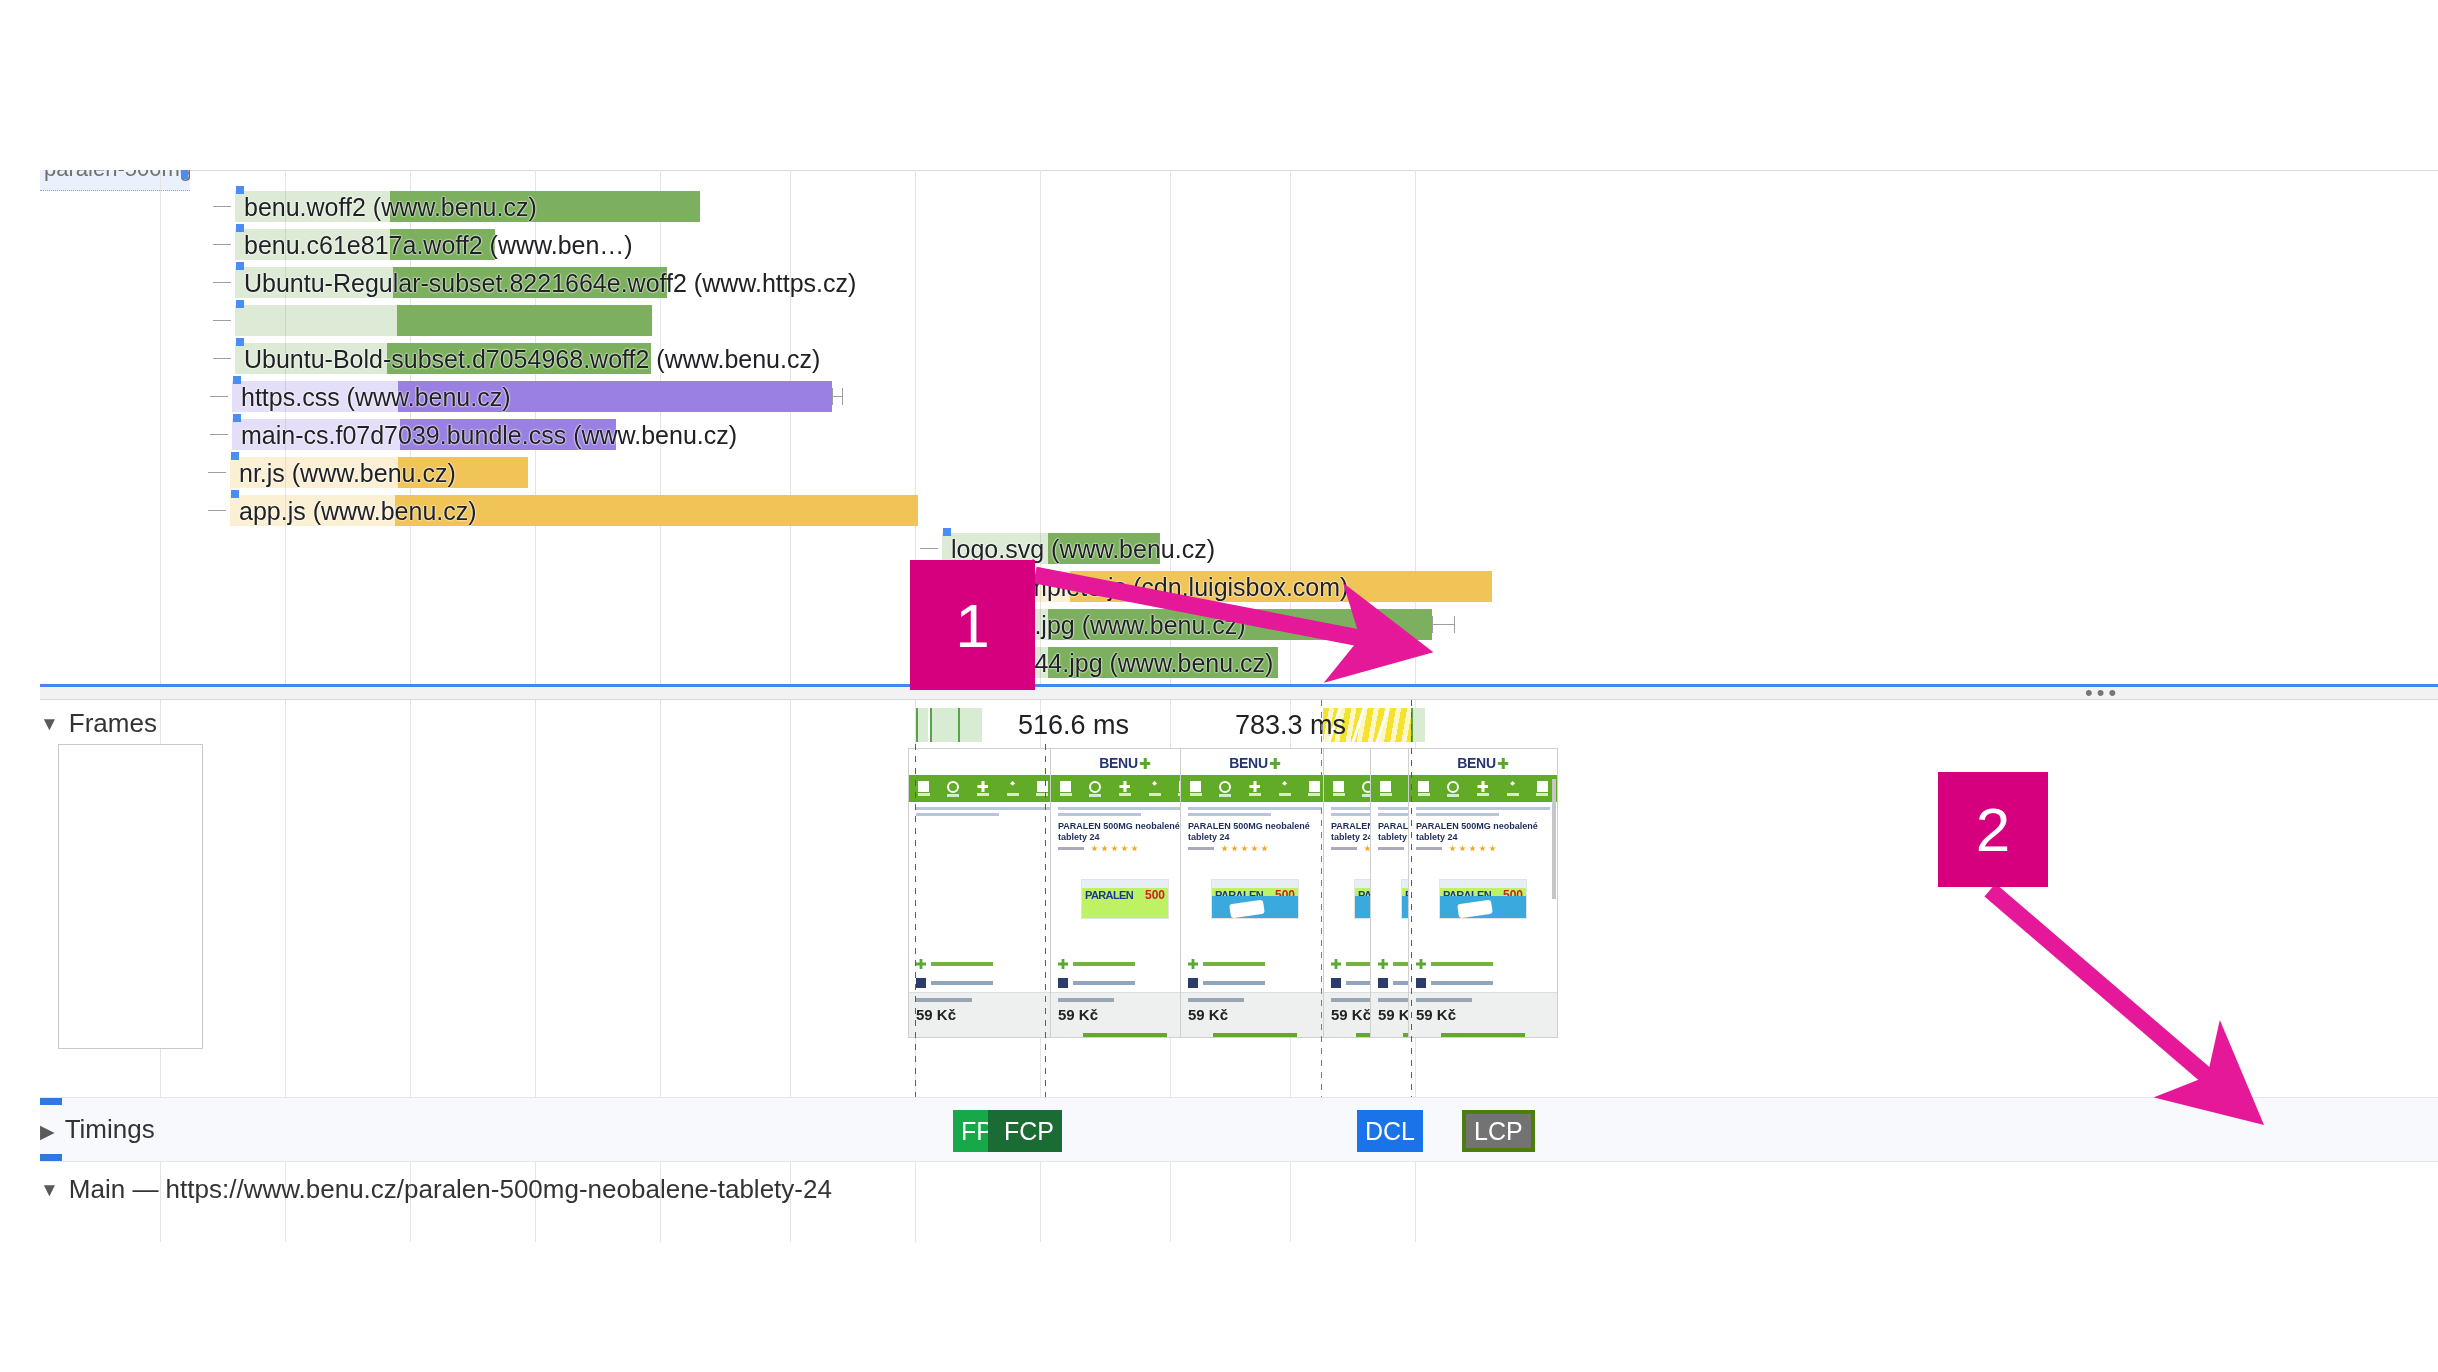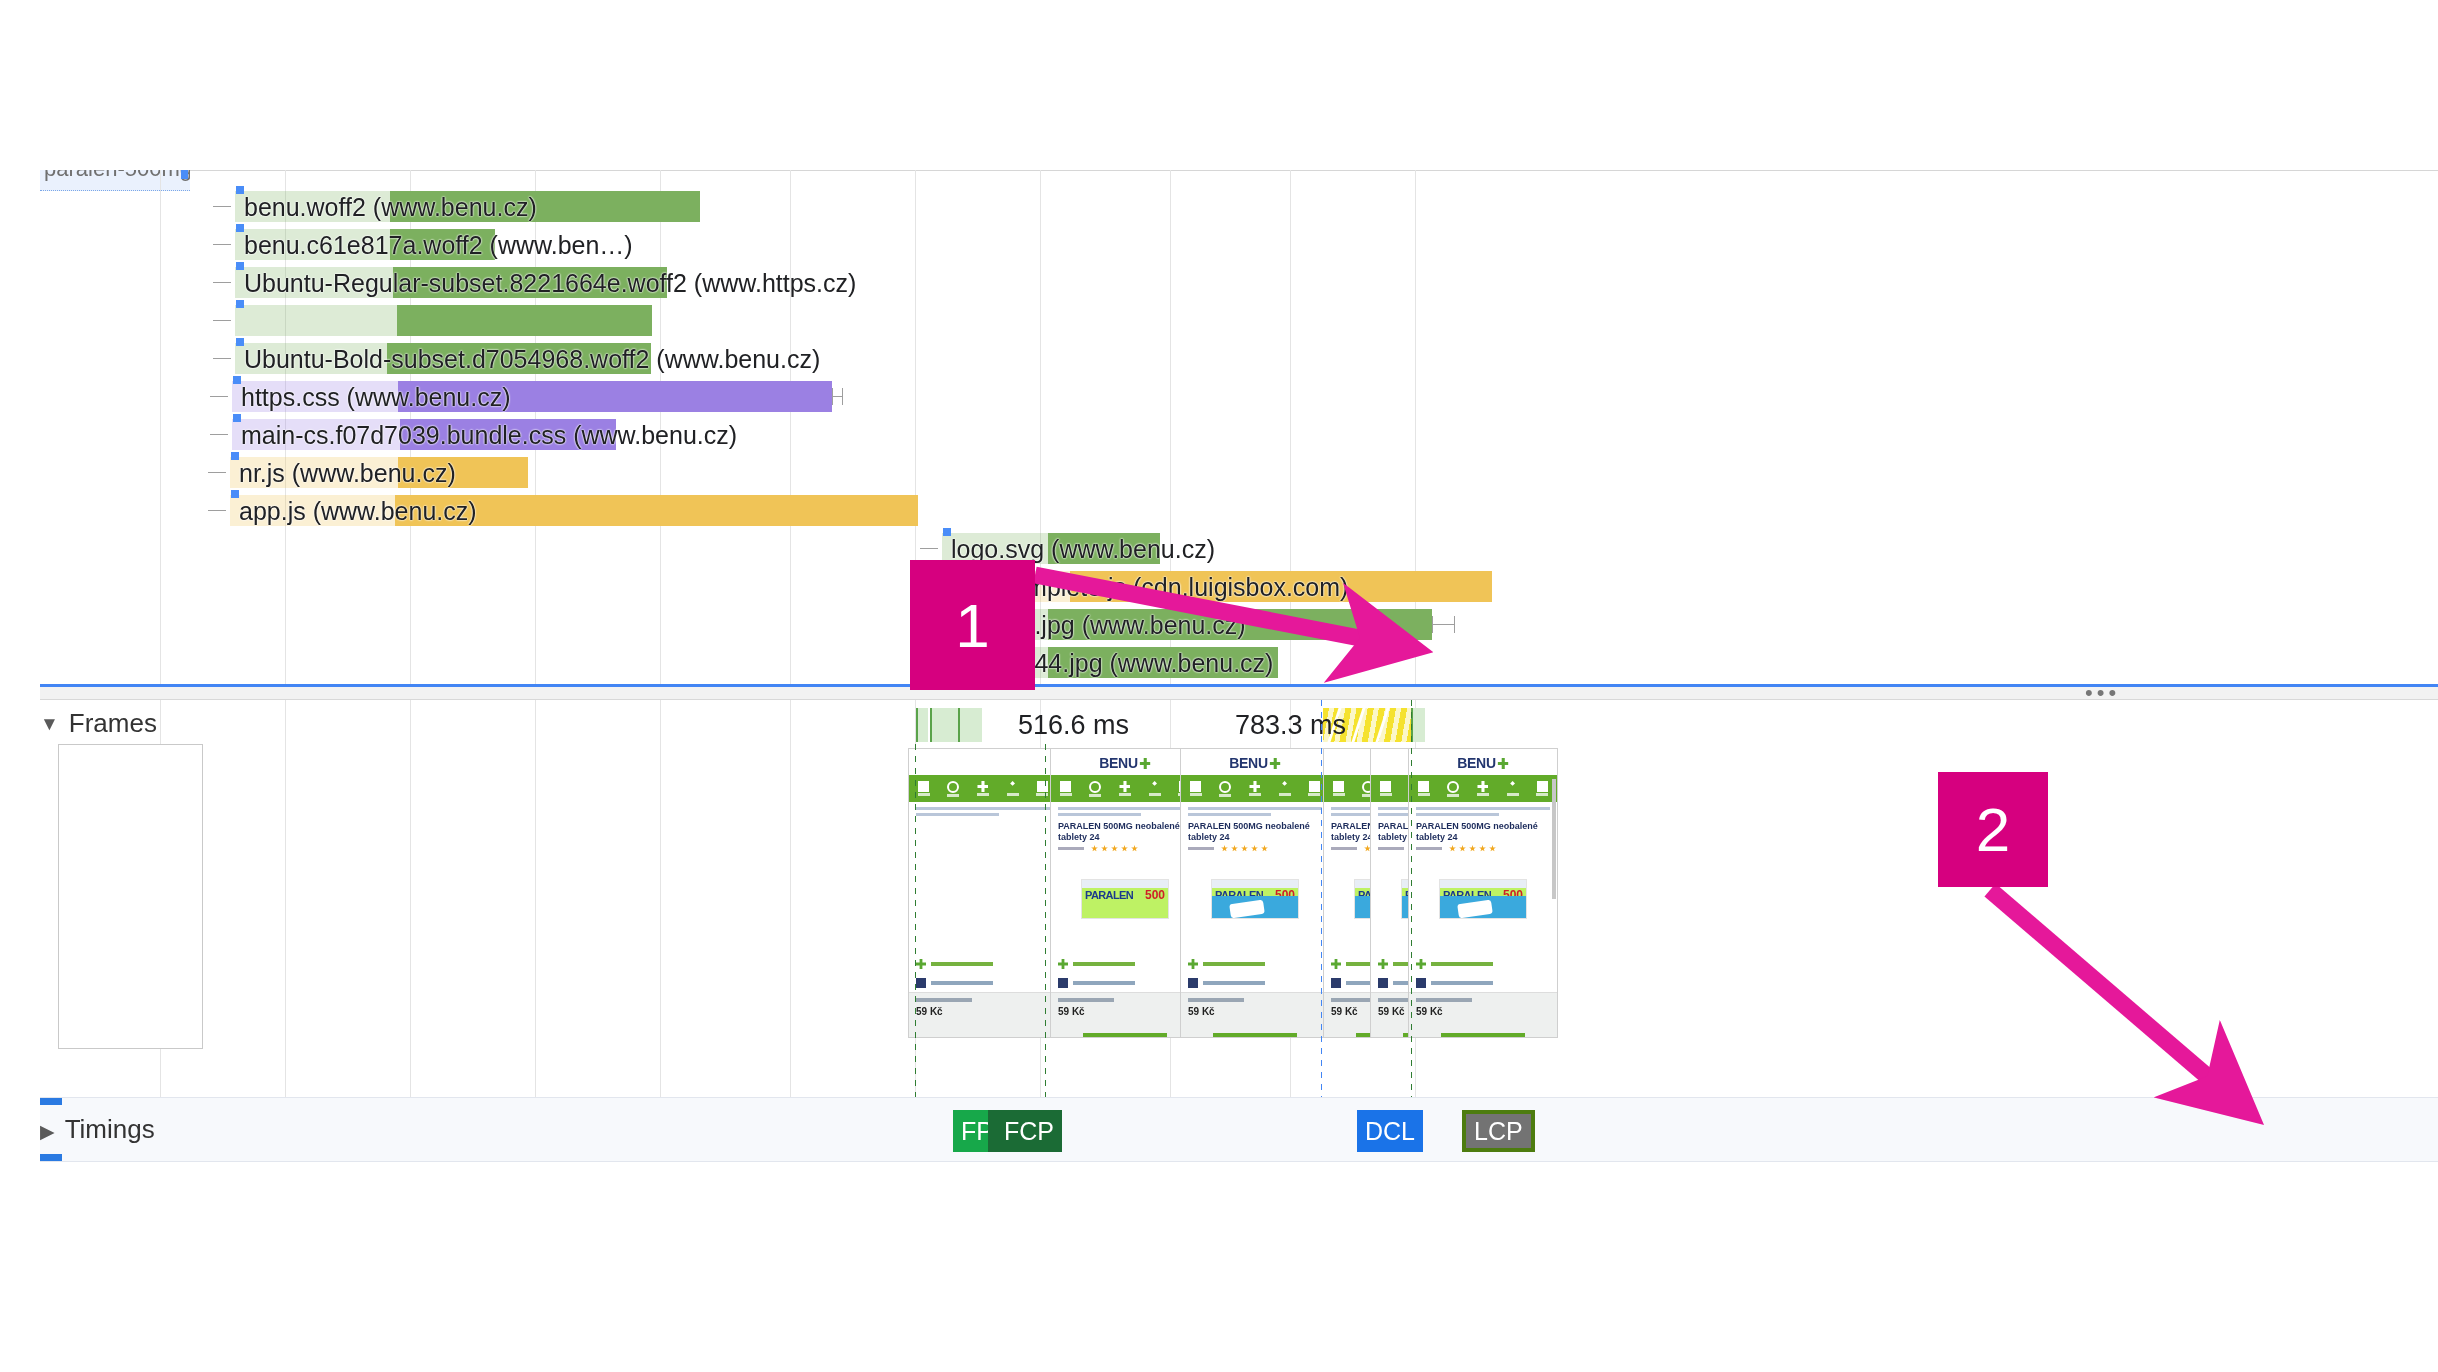--- a/index.html
+++ b/index.html
@@ -142,21 +142,21 @@
   .thumb .avail .rw{display:flex;align-items:center;gap:5px;margin-bottom:9px;}
   .thumb .avail .ic{width:10px;height:10px;background:#5aa832;
     clip-path:polygon(36% 0,64% 0,64% 36%,100% 36%,100% 64%,64% 64%,64% 100%,36% 100%,36% 64%,0 64%,0 36%,36% 36%);}
   .thumb .avail .ic.dark{background:#2b3b6b;clip-path:none;}
   .thumb .avail .tx{width:62px;height:4px;background:#8fa6bd;}
   .thumb .avail .tx.g{background:#76b23f;}
   .thumb .pricebox{
     position:absolute;left:0;right:0;bottom:0;height:44px;background:#eef0ef;border-top:1px solid #ddd;
   }
   .thumb .pricebox .meta{position:absolute;left:7px;top:5px;width:56px;height:4px;background:#9aa6b3;}
-  .thumb .pricebox .price{position:absolute;left:7px;top:13px;font-size:10px;font-weight:bold;color:#222;}
+  .thumb .pricebox .price{position:absolute;left:7px;top:13px;font-size:15px;font-weight:bold;color:#222;}
   .thumb .pricebox .cta{position:absolute;left:50%;transform:translateX(-50%);bottom:-3px;width:84px;height:7px;background:#62ab29;}
   .thumb .scrollbar{position:absolute;right:1px;top:30px;width:4px;height:120px;background:#c7c7c7;}
 
   
   .vguide{position:absolute;width:1px;}
   .vguide.blue{background:repeating-linear-gradient(to bottom,#4285f4 0 6px,transparent 6px 12px);}
   .vguide.green{background:repeating-linear-gradient(to bottom,#2f7d32 0 6px,transparent 6px 12px);}
 
   
   #timings-section{
@@ -736,20 +736,38 @@
     <div id="timing-markers">
         <div class="tm-marker" id="tm-fp" style="left: 913px;">FP</div>
         <div class="tm-marker" id="tm-fcp" style="left: 948px; padding-left: 16px;">FCP</div>
         <div class="tm-marker" id="tm-dcl" style="left: 1317px;">DCL</div>
         <div class="tm-marker" id="tm-lcp" style="left: 1410px;">LCP</div>
       </div>
   <div class="blue-handle" style="left: 0px; top: 0px;"></div>
       <div class="blue-handle" style="left: 0px; top: 56px;"></div>
     </div>
 
+  <div id="main-section">
+    <div id="main-grid">
+        <div class="gridline" style="left: 120px;"></div>
+        <div class="gridline" style="left: 245px;"></div>
+        <div class="gridline" style="left: 370px;"></div>
+        <div class="gridline" style="left: 495px;"></div>
+        <div class="gridline" style="left: 620px;"></div>
+        <div class="gridline" style="left: 750px;"></div>
+        <div class="gridline" style="left: 875px;"></div>
+        <div class="gridline" style="left: 1000px;"></div>
+        <div class="gridline" style="left: 1130px;"></div>
+        <div class="gridline" style="left: 1250px;"></div>
+        <div class="gridline" style="left: 1375px;"></div>
+      </div>
+    <div class="track-header" style="top:12px;">
+      <span class="tri">▼</span><span>Main — https://www.benu.cz/paralen-500mg-neobalene-tablety-24</span>
+    </div>
+  </div>
 
   <svg class="anno" viewBox="0 0 2438 1372">
     <defs>
       <marker id="ah" markerWidth="6" markerHeight="6" refX="2.2" refY="3" orient="auto">
         <path d="M0,0 L6,3 L0,6 L1.6,3 Z" fill="#e5189a"></path>
       </marker>
     </defs>
     <path d="M1035,575 L1370,640" stroke="#e5189a" stroke-width="17" fill="none" marker-end="url(#ah)"></path>
     <path d="M1990,890 L2215,1083" stroke="#e5189a" stroke-width="17" fill="none" marker-end="url(#ah)"></path>
   </svg>

